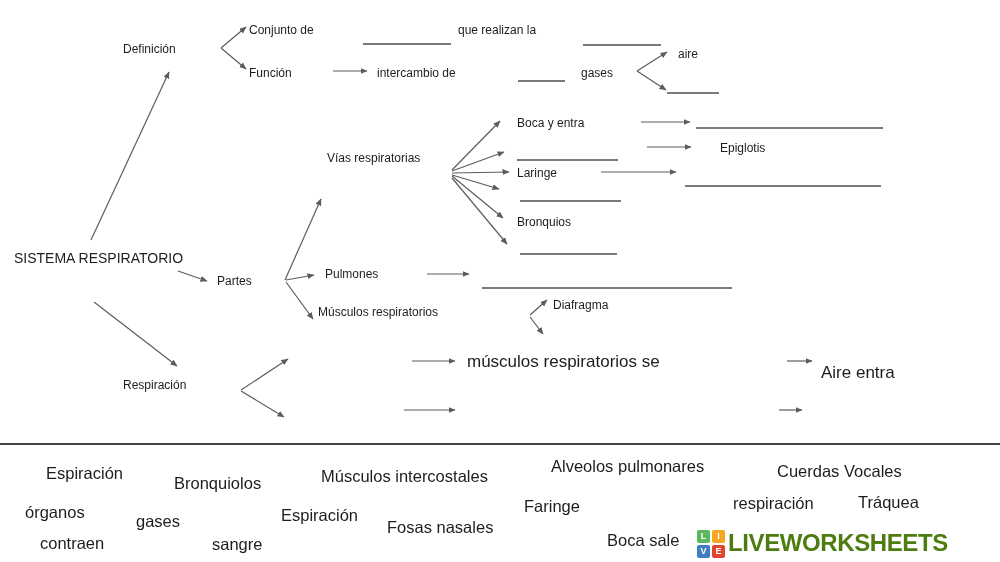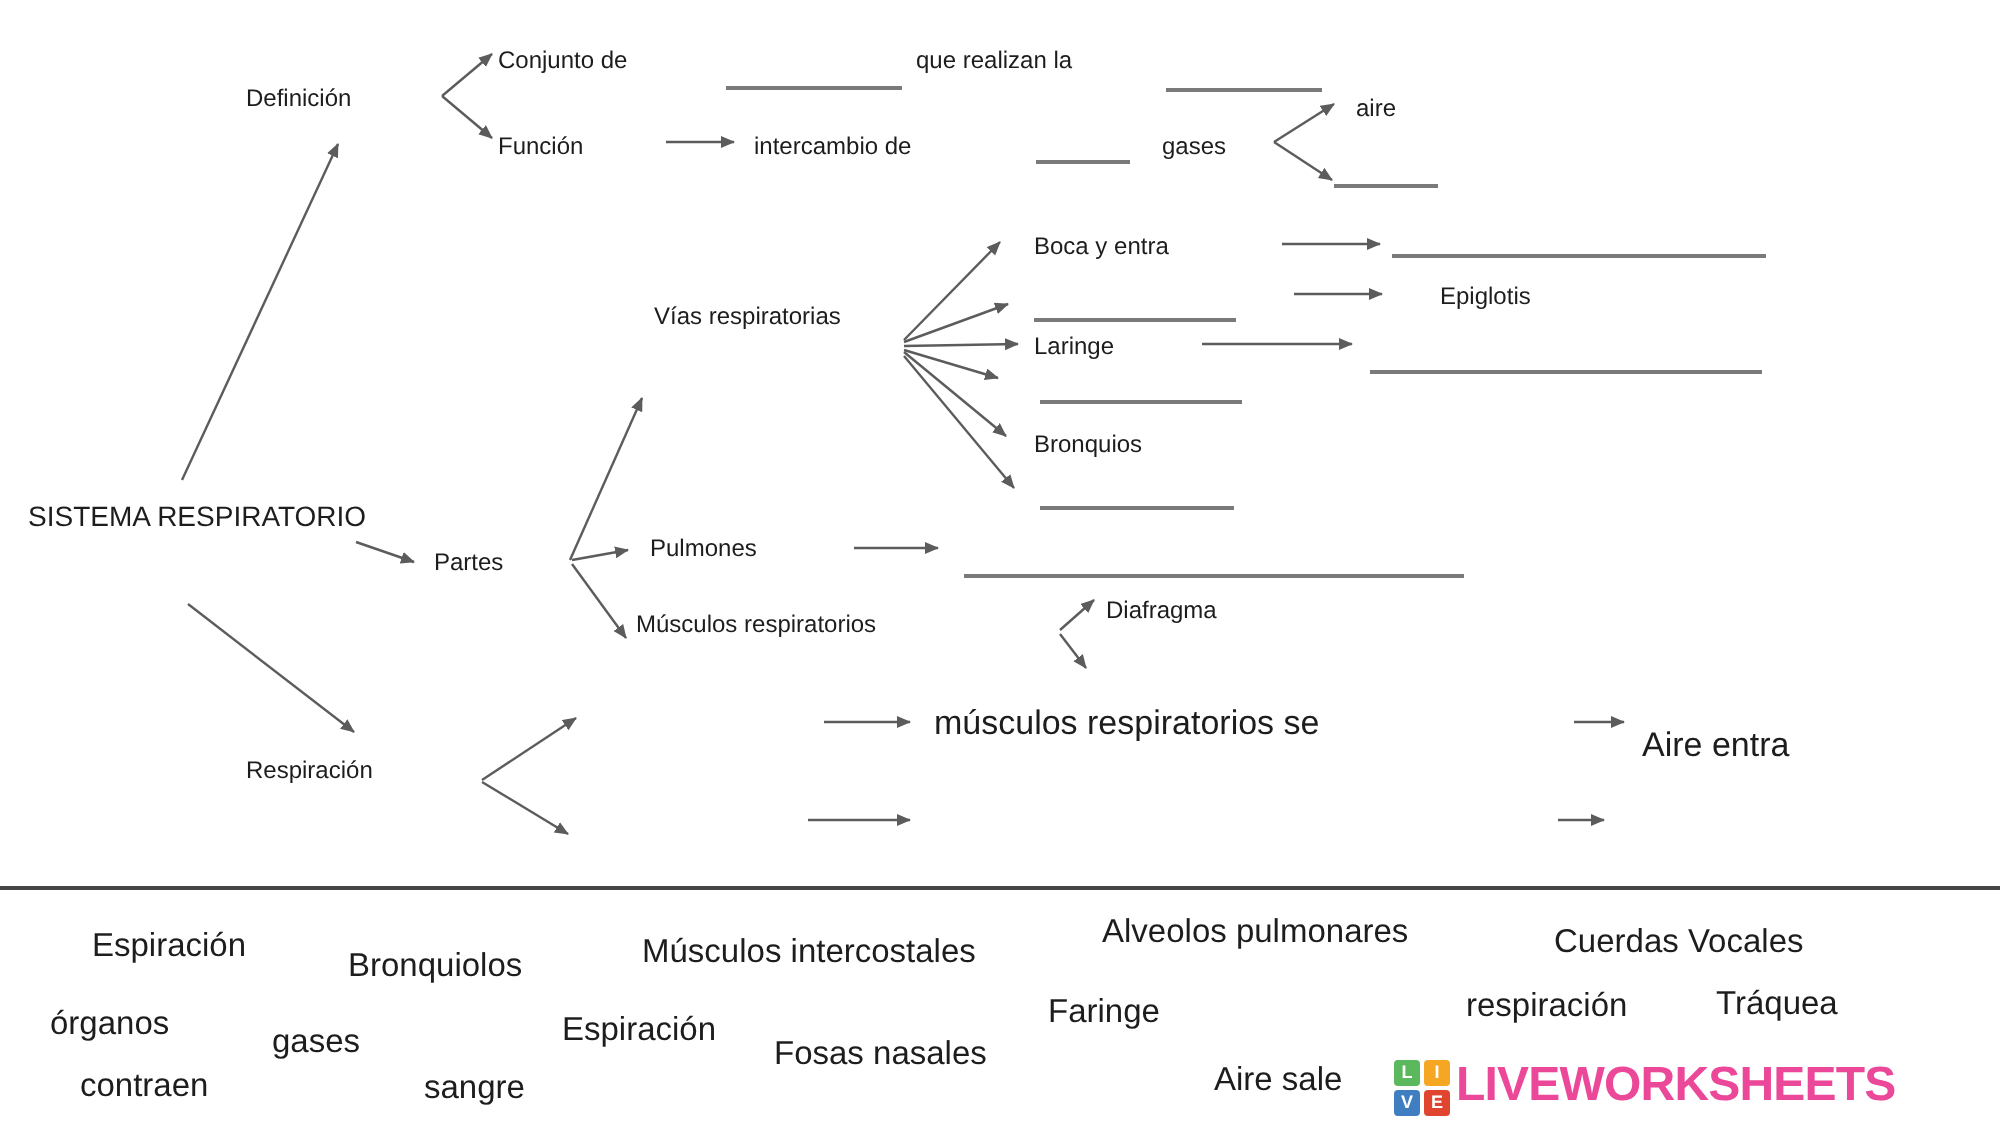--- a/index.html
+++ b/index.html
@@ -13,21 +13,21 @@
   .t.med{font-size:17px;}
   .blank{position:absolute;height:1px;border-bottom:2px solid #7a7a7a;}
   .arrows{position:absolute;left:0;top:0;width:1000px;height:562px;pointer-events:none;}
   .divider{position:absolute;left:0;top:443px;width:1000px;height:2px;background:#454545;}
   .bank-item{position:absolute;font-size:16.5px;line-height:20px;white-space:nowrap;cursor:grab;}
   .logo{position:absolute;left:697px;top:528px;display:flex;align-items:flex-start;}
   .logo-grid{display:grid;grid-template-columns:13px 13px;grid-auto-rows:13px;gap:2px;margin-top:2px;}
   .sq{display:flex;align-items:center;justify-content:center;border-radius:2px;
       color:#fff;font-size:9px;font-weight:bold;line-height:1;}
   .sq-l{background:#5cb85c;} .sq-i{background:#f5a623;} .sq-v{background:#3f7fc1;} .sq-e{background:#e0452f;}
-  .logo-text{font-size:24px;font-weight:bold;color:#ec4899;letter-spacing:-0.4px;margin-left:3px;line-height:30px;}
+  .logo-text{font-size:24px;font-weight:bold;color:#4d7c0f;letter-spacing:-0.4px;margin-left:3px;line-height:30px;}
 </style>
 </head>
 <body>
 
 <div class="canvas">
 
   <svg class="arrows" viewBox="0 0 1000 562">
     <defs>
       <marker id="ah" markerWidth="8" markerHeight="7" refX="6.5" refY="3" orient="auto" markerUnits="userSpaceOnUse">
         <path d="M0,0 L7,3 L0,6 Z" fill="#5c5c5c"></path>
@@ -110,21 +110,21 @@
   <div class="bank-item" style="left:551px;top:456px;">Alveolos pulmonares</div>
   <div class="bank-item" style="left:25px;top:502px;">órganos</div>
   <div class="bank-item" style="left:136px;top:511px;">gases</div>
   <div class="bank-item" style="left:281px;top:505px;">Espiración</div>
   <div class="bank-item" style="left:387px;top:517px;">Fosas nasales</div>
   <div class="bank-item" style="left:524px;top:496px;">Faringe</div>
   <div class="bank-item" style="left:733px;top:493px;">respiración</div>
   <div class="bank-item" style="left:858px;top:492px;">Tráquea</div>
   <div class="bank-item" style="left:40px;top:533px;">contraen</div>
   <div class="bank-item" style="left:212px;top:534px;">sangre</div>
-  <div class="bank-item" style="left:607px;top:530px;">Aire sale</div>
+  <div class="bank-item" style="left:607px;top:530px;">Boca sale</div>
 
   <div class="logo">
     <div class="logo-grid">
       <span class="sq sq-l">L</span>
       <span class="sq sq-i">I</span>
       <span class="sq sq-v">V</span>
       <span class="sq sq-e">E</span>
     </div>
     <span class="logo-text">LIVEWORKSHEETS</span>
   </div>

